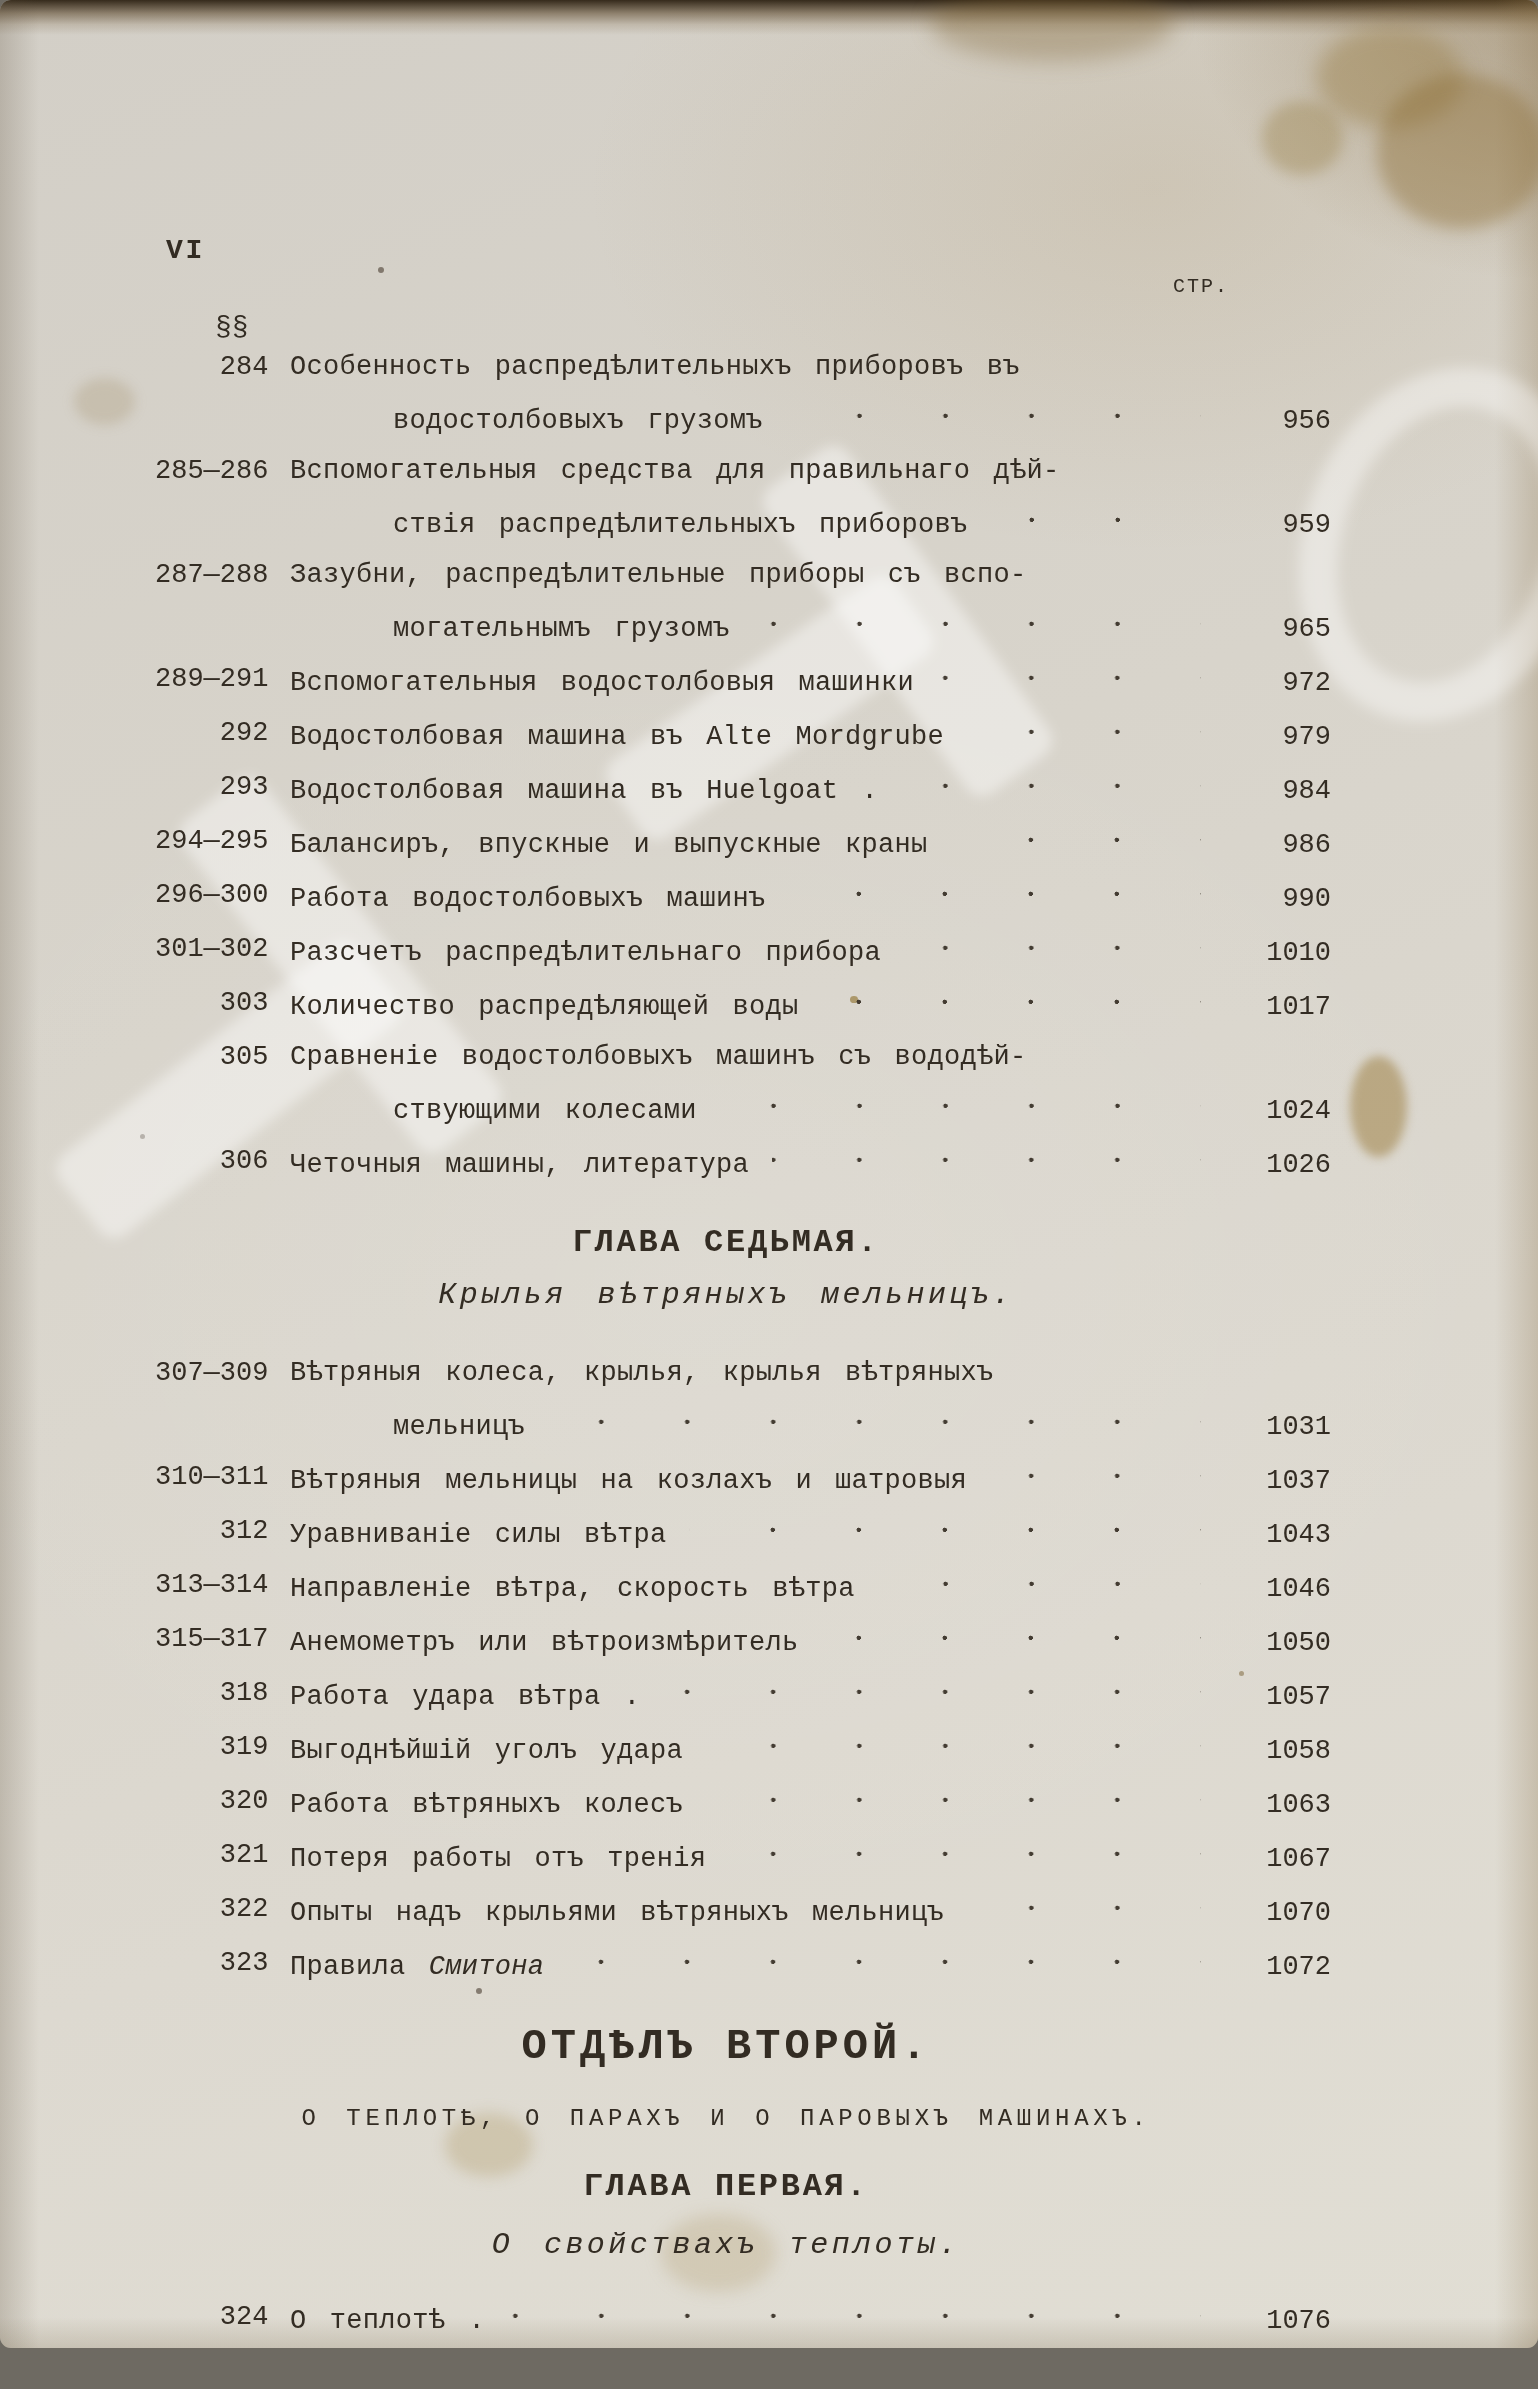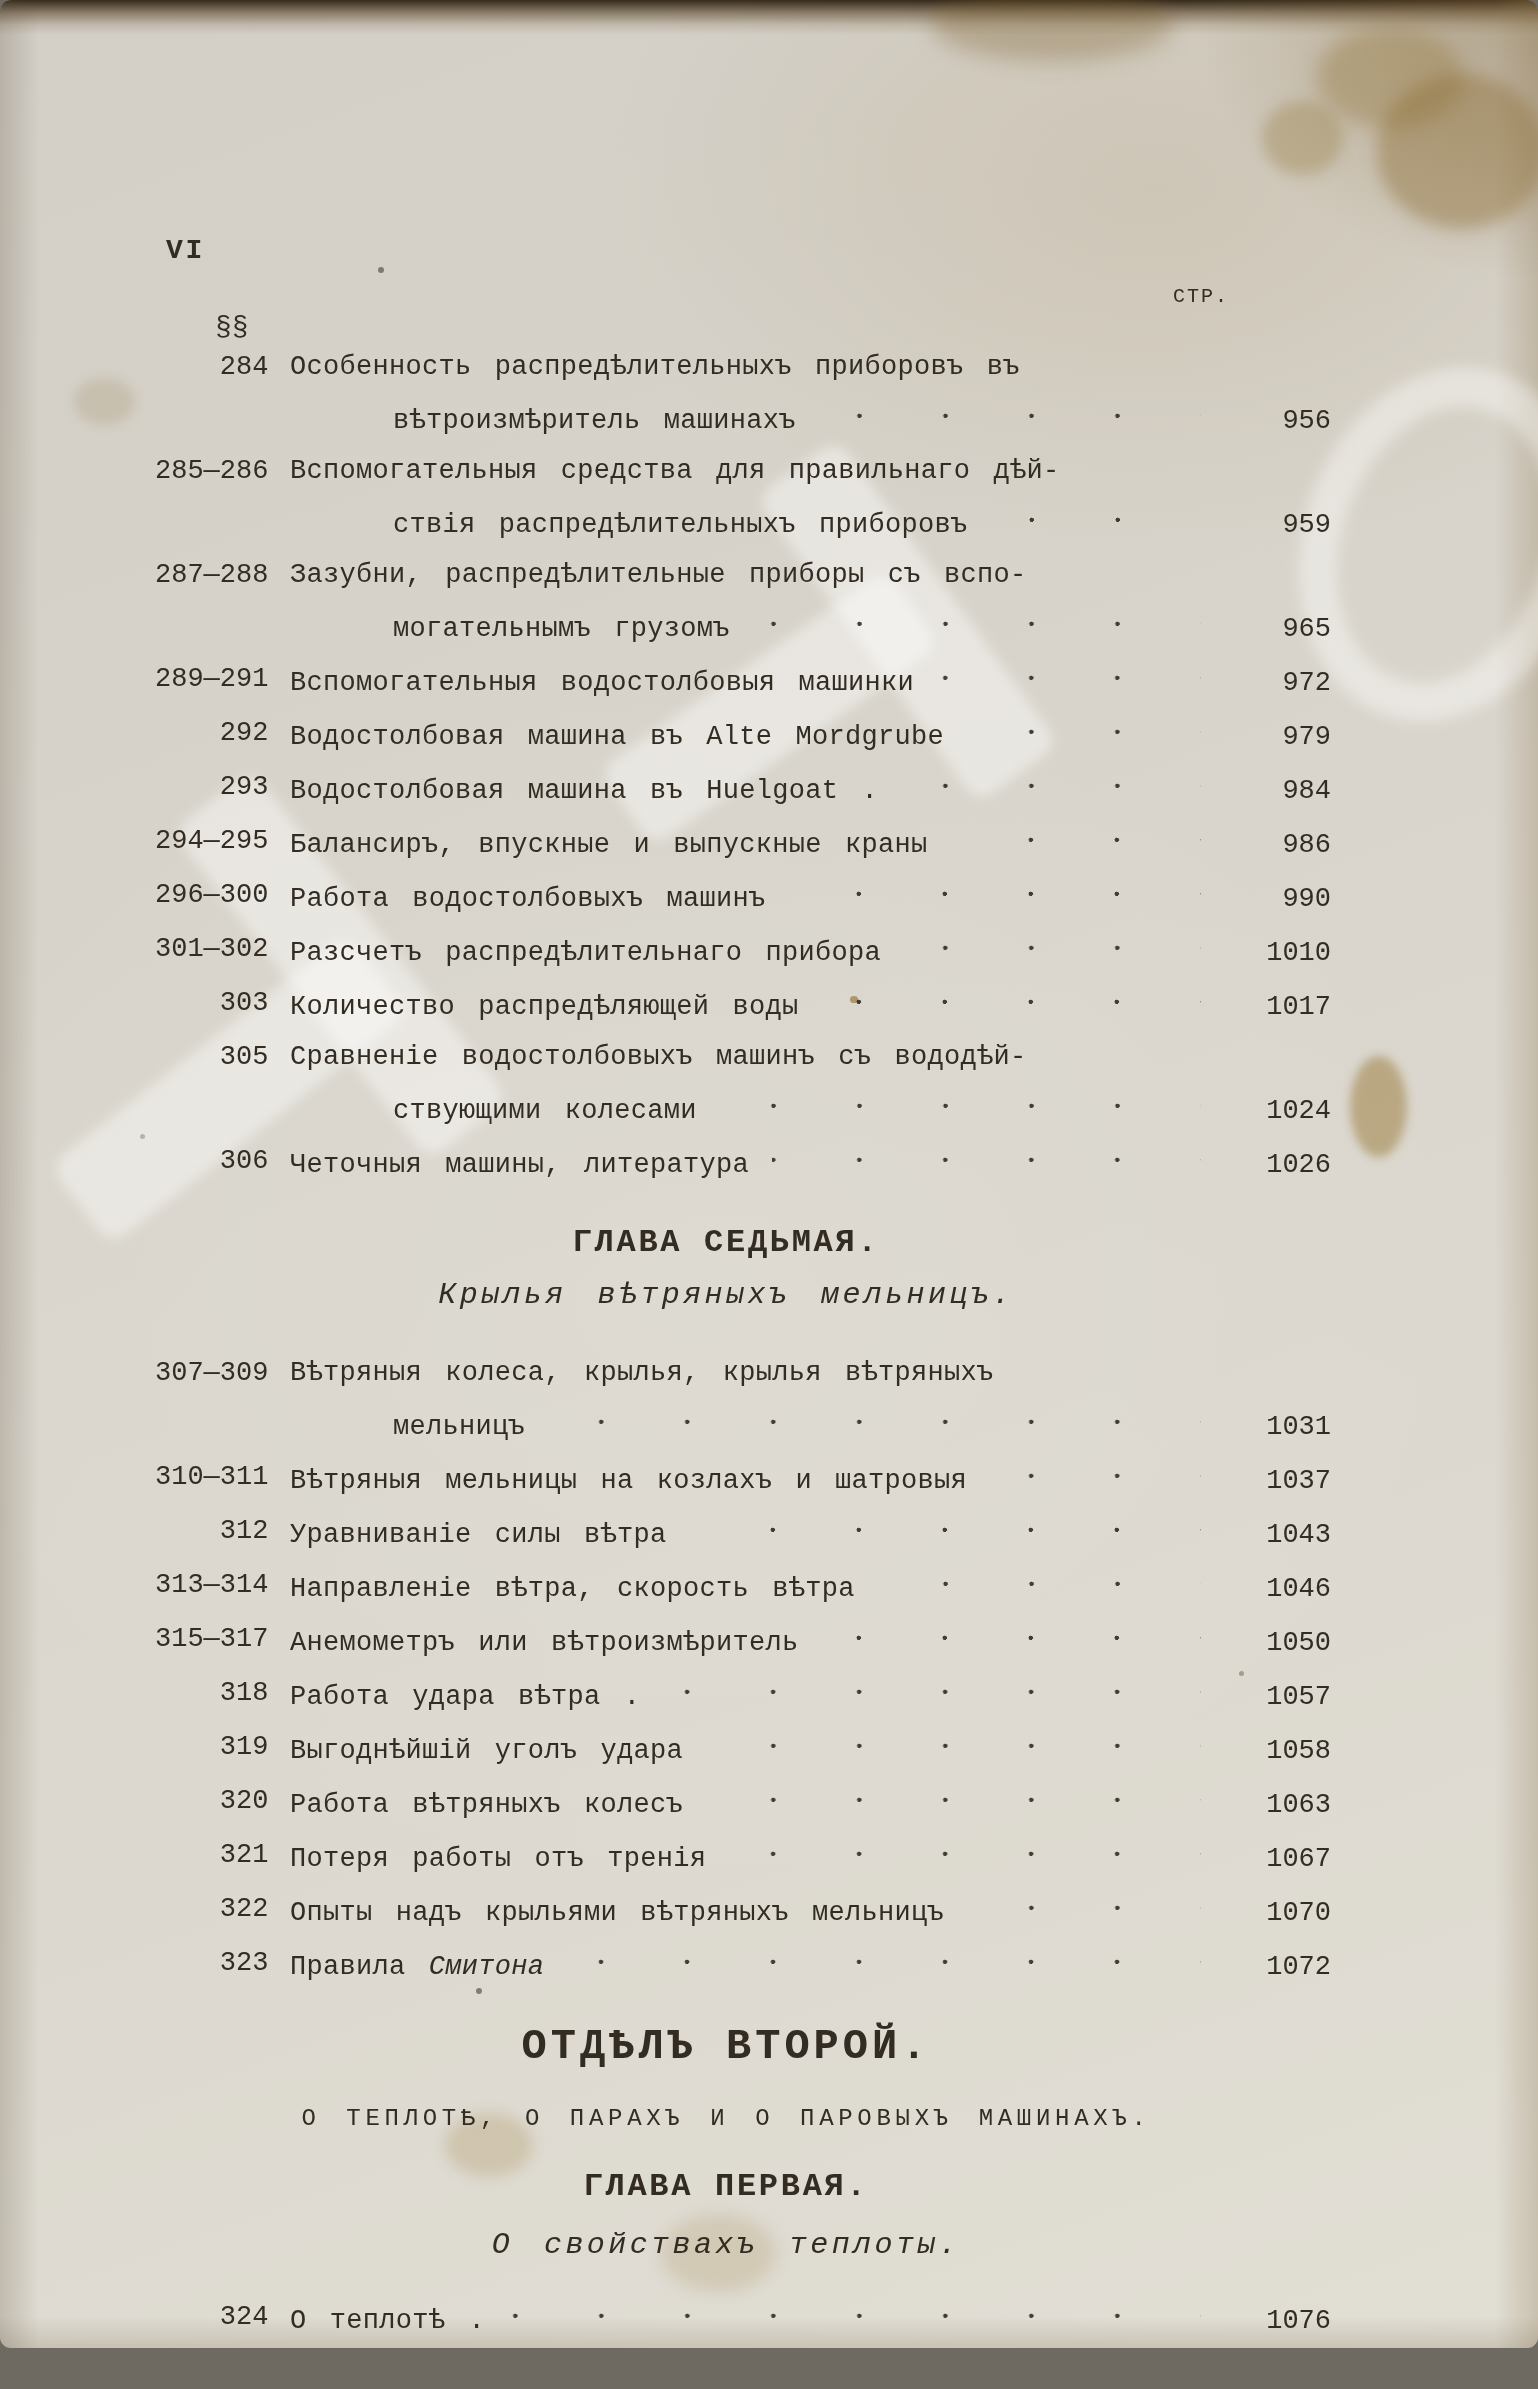--- a/index.html
+++ b/index.html
@@ -28,21 +28,21 @@
   .stain { position:absolute; border-radius:50%; pointer-events:none; }
 
   .wm { position:absolute; background:rgba(255,255,255,.42); filter:blur(6px);
         pointer-events:none; border-radius:19px; }
   .wm-ring { position:absolute; border:39px solid rgba(255,255,255,.40); border-radius:50%;
         filter:blur(6.7px); pointer-events:none; background:transparent; }
 
   .folio { position:absolute; left:166px; top:235px; font-size:28px; font-weight:bold;
            letter-spacing:2.7px; }
   .hdr-ss { position:absolute; left:215px; top:312px; font-size:28px; }
-  .hdr-str { position:absolute; left:1173px; top:285px; font-size:20px; letter-spacing:2px; }
+  .hdr-str { position:absolute; left:1173px; top:275px; font-size:20px; letter-spacing:2px; }
 
   .toc { position:absolute; left:121px; top:342px; width:1210px; }
   .row { display:flex; align-items:flex-start; font-size:27px; line-height:50px; }
   .num { flex:0 0 169px; text-align:right; padding-right:21.6px; box-sizing:border-box;
          white-space:nowrap; }
   .body { flex:1 1 auto; min-width:0; }
   .line { display:flex; align-items:baseline; white-space:nowrap; }
   .txt { word-spacing:6.7px; letter-spacing:0.3px; }
   .txt i { font-style:italic; }
   .cont { padding-left:103px; }
@@ -104,21 +104,21 @@
   <div class="hdr-str">СТР.</div>
 
   <div class="toc">
       <div class="row">
         <div class="num">284</div>
         <div class="body">
           <div class="line">
             <span class="txt">Особенность распредѣлительныхъ приборовъ въ</span>
           </div>
           <div class="line cont">
-            <span class="txt">вѣтроизмѣритель машинахъ</span>
+            <span class="txt">водостолбовыхъ грузомъ</span>
             <span class="leader"></span>
             <span class="pg">956</span>
           </div>
         </div>
       </div>
       <div class="row">
         <div class="num">285—286</div>
         <div class="body">
           <div class="line">
             <span class="txt">Вспомогательныя средства для правильнаго дѣй-</span>

